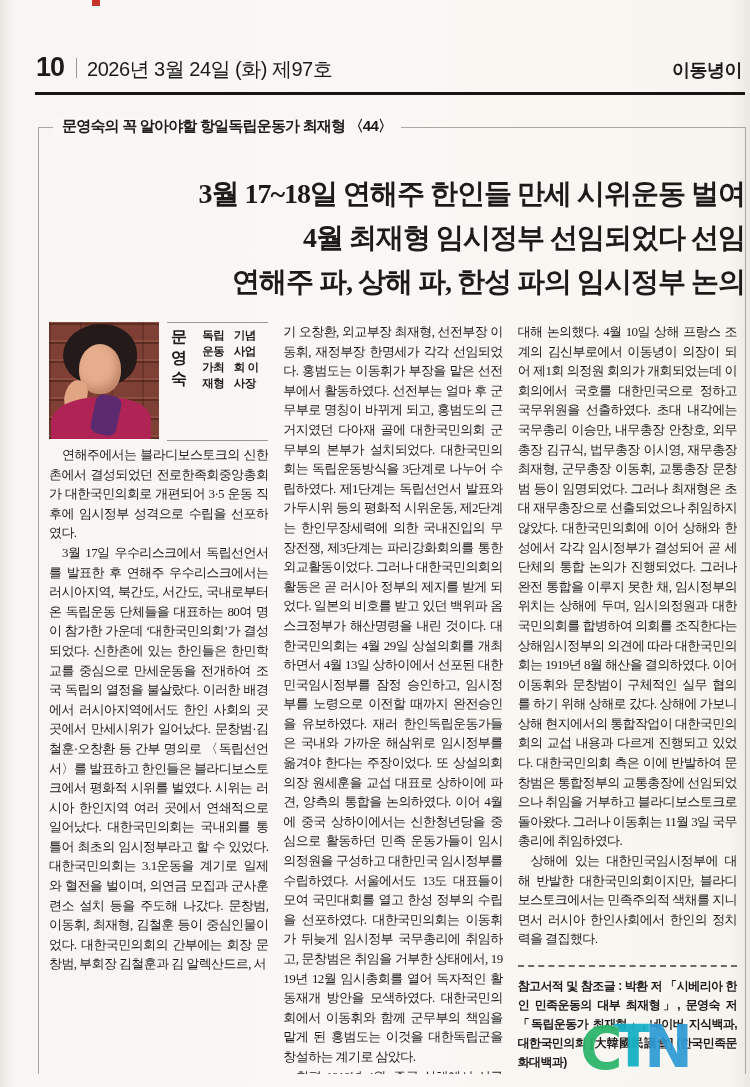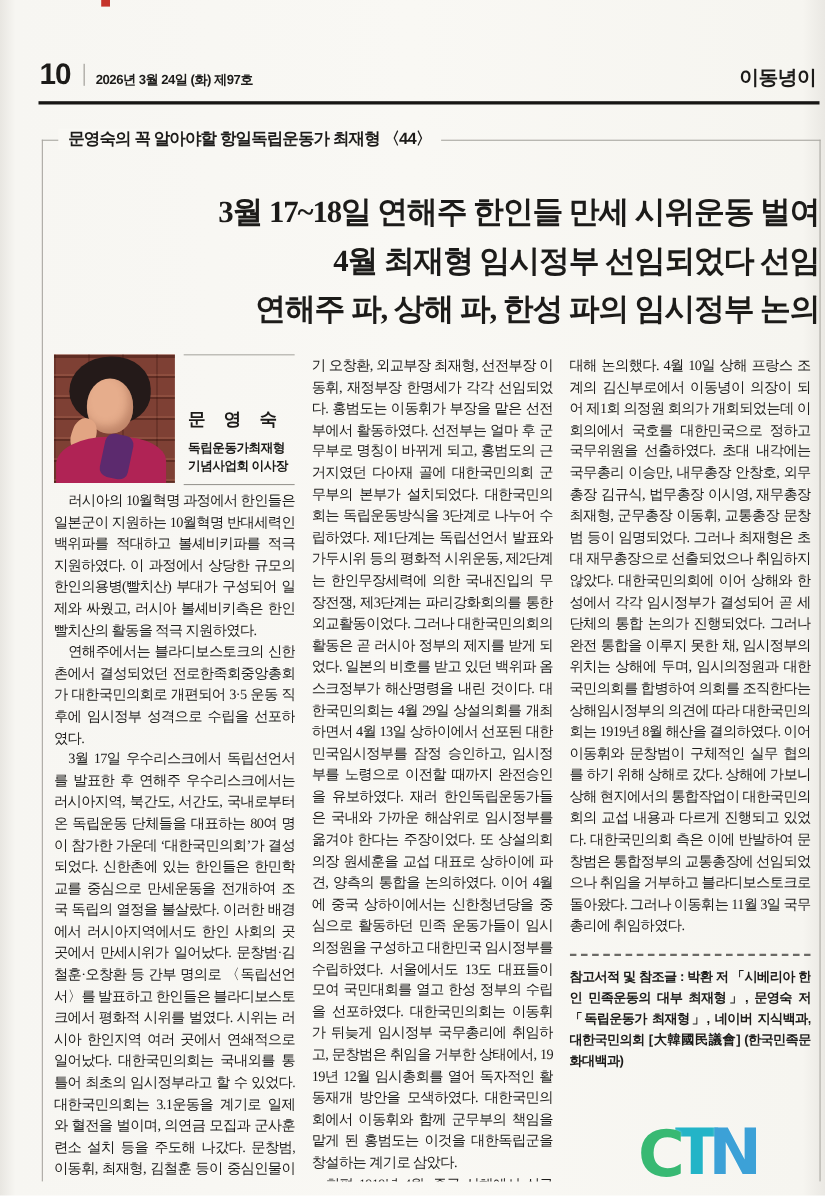--- a/index.html
+++ b/index.html
@@ -7,21 +7,21 @@
     position:relative; width:750px; height:1087px; overflow:hidden;
     background:linear-gradient(90deg,#e8e6e1 0,#f7f6f2 14px,#f9f8f4 50%,#f6f5f0 730px,#eae8e3 100%);
     color:#1c1b19; font-family:"Liberation Serif","DejaVu Serif",serif;
   }
   .red-mark{position:absolute;left:92px;top:0;width:8px;height:6px;background:#c5332b;}
   
   .header{position:absolute;top:52px;left:36px;right:8px;display:flex;align-items:baseline;
           font-family:"Liberation Sans","DejaVu Sans",sans-serif;}
   .pagenum{font-size:27px;font-weight:700;letter-spacing:-1px;text-align:center;}
   .hdr-div{width:1px;height:20px;background:#9a9892;margin:0 10px 0 12px;align-self:center;}
-  .date{font-size:12px;font-weight:700;letter-spacing:-0.5px;}
+  .date{font-size:20px;font-weight:400;letter-spacing:-0.5px;}
   .section{margin-left:auto;font-size:18px;font-weight:600;letter-spacing:-0.5px;}
   .top-rule{position:absolute;top:92px;left:35px;right:5px;height:3px;background:#171614;}
   
   .article-box{position:absolute;top:127px;left:38px;right:4px;height:946px;
                border:1px solid #a9a7a1;border-bottom:none;}
   .series-label{position:absolute;top:-11px;left:14px;background:#f9f8f4;padding:0 9px;
                 font-family:"Liberation Sans","DejaVu Sans",sans-serif;
                 font-size:15px;font-weight:700;letter-spacing:-0.8px;white-space:nowrap;}
   .headline{margin-top:44px;text-align:right;font-weight:700;font-size:28px;line-height:44px;
             letter-spacing:-1px;}
@@ -41,21 +41,21 @@
         border-radius:52% 48% 46% 50%;}
   .face{position:absolute;top:22px;left:30px;width:42px;height:50px;background:#e6ad8c;
         border-radius:50% 50% 46% 46%;box-shadow:inset -4px -6px 8px rgba(120,60,40,.35);}
   .hand{position:absolute;top:58px;left:16px;width:22px;height:32px;background:#e2a583;
         border-radius:45%;transform:rotate(18deg);}
   .cloth{position:absolute;bottom:-10px;left:2px;width:100px;height:52px;background:#b02355;
          border-radius:48% 42% 0 0;}
   .scarf{position:absolute;bottom:4px;left:44px;width:26px;height:40px;background:#5c2a6e;
          transform:rotate(12deg);border-radius:8px;}
   .caption{flex:1;margin-left:8px;border-top:1px solid #9a9892;border-bottom:1px solid #9a9892;
-           display:flex;flex-direction:column;justify-content:flex-end;padding:4px 2px 8px 4px;
+           display:flex;justify-content:flex-end;padding:4px 2px 8px 4px;
            font-family:"Liberation Sans","DejaVu Sans",sans-serif;}
   .a-name{font-size:16px;font-weight:700;letter-spacing:6px;margin-bottom:8px;}
   .a-title{font-size:11.5px;font-weight:700;line-height:16px;letter-spacing:-0.5px;}
   
   .ref{margin-top:16px;border-top:2px dashed #6b6a66;padding-top:10px;
        font-family:Liberation Sans, sans-serif;
        font-size:12px;font-weight:700;line-height:19px;text-align:justify;
        letter-spacing:-0.6px;word-break:break-all;}
   
   .ctn{position:absolute;left:580px;top:1018px;font-family:"DejaVu Sans","Liberation Sans",sans-serif;
@@ -98,32 +98,32 @@
             <div class="hand"></div>
             <div class="cloth"></div>
             <div class="scarf"></div>
           </div>
           <div class="caption">
             <div class="a-name">문 영 숙</div>
             <div class="a-title">독립운동가최재형</div>
             <div class="a-title">기념사업회 이사장</div>
           </div>
         </div>
-        <p class="body-p indent">러시아의 10월혁명 과정에서 한인들은 일본군이 지원하는 10월혁명 반대세력인 백위파를 적대하고 볼셰비키파를 적극 지원하였다. 이 과정에서 상당한 규모의 한인의용병(빨치산) 부대가 구성되어 일제와 싸웠고, 러시아 볼셰비키측은 한인 빨치산의 활동을 적극 지원하였다.</p>
         <p class="body-p indent">연해주에서는 블라디보스토크의 신한촌에서 결성되었던 전로한족회중앙총회가 대한국민의회로 개편되어 3·5 운동 직후에 임시정부 성격으로 수립을 선포하였다.</p>
         <p class="body-p indent">3월 17일 우수리스크에서 독립선언서를 발표한 후 연해주 우수리스크에서는 러시아지역, 북간도, 서간도, 국내로부터 온 독립운동 단체들을 대표하는 80여 명이 참가한 가운데 ‘대한국민의회’가 결성되었다. 신한촌에 있는 한인들은 한민학교를 중심으로 만세운동을 전개하여 조국 독립의 열정을 불살랐다. 이러한 배경에서 러시아지역에서도 한인 사회의 곳곳에서 만세시위가 일어났다. 문창범·김철훈·오창환 등 간부 명의로 〈독립선언서〉를 발표하고 한인들은 블라디보스토크에서 평화적 시위를 벌였다. 시위는 러시아 한인지역 여러 곳에서 연쇄적으로 일어났다. 대한국민의회는 국내외를 통틀어 최초의 임시정부라고 할 수 있었다. 대한국민의회는 3.1운동을 계기로 일제와 혈전을 벌이며, 의연금 모집과 군사훈련소 설치 등을 주도해 나갔다. 문창범, 이동휘, 최재형, 김철훈 등이 중심인물이었다. 대한국민의회의 간부에는 회장 문창범, 부회장 김철훈과 김 알렉산드르, 서</p>
       </div>
 
       <div class="col">
         <p class="body-p">기 오창환, 외교부장 최재형, 선전부장 이동휘, 재정부장 한명세가 각각 선임되었다. 홍범도는 이동휘가 부장을 맡은 선전부에서 활동하였다. 선전부는 얼마 후 군무부로 명칭이 바뀌게 되고, 홍범도의 근거지였던 다아재 골에 대한국민의회 군무부의 본부가 설치되었다. 대한국민의회는 독립운동방식을 3단계로 나누어 수립하였다. 제1단계는 독립선언서 발표와 가두시위 등의 평화적 시위운동, 제2단계는 한인무장세력에 의한 국내진입의 무장전쟁, 제3단계는 파리강화회의를 통한 외교활동이었다. 그러나 대한국민의회의 활동은 곧 러시아 정부의 제지를 받게 되었다. 일본의 비호를 받고 있던 백위파 옴스크정부가 해산명령을 내린 것이다. 대한국민의회는 4월 29일 상설의회를 개최하면서 4월 13일 상하이에서 선포된 대한민국임시정부를 잠정 승인하고, 임시정부를 노령으로 이전할 때까지 완전승인을 유보하였다. 재러 한인독립운동가들은 국내와 가까운 해삼위로 임시정부를 옮겨야 한다는 주장이었다. 또 상설의회 의장 원세훈을 교섭 대표로 상하이에 파견, 양측의 통합을 논의하였다. 이어 4월에 중국 상하이에서는 신한청년당을 중심으로 활동하던 민족 운동가들이 임시의정원을 구성하고 대한민국 임시정부를 수립하였다. 서울에서도 13도 대표들이 모여 국민대회를 열고 한성 정부의 수립을 선포하였다. 대한국민의회는 이동휘가 뒤늦게 임시정부 국무총리에 취임하고, 문창범은 취임을 거부한 상태에서, 1919년 12월 임시총회를 열어 독자적인 활동재개 방안을 모색하였다. 대한국민의회에서 이동휘와 함께 군무부의 책임을 맡게 된 홍범도는 이것을 대한독립군을 창설하는 계기로 삼았다.</p>
         <p class="body-p indent">한편 1919년 4월, 중국 상해에서 신규식, 이동녕, 이시영을 비롯한 많은 애국지사들이 대한민국임시정부의 조직에</p>
       </div>
 
       <div class="col">
         <p class="body-p">대해 논의했다. 4월 10일 상해 프랑스 조계의 김신부로에서 이동녕이 의장이 되어 제1회 의정원 회의가 개회되었는데 이 회의에서 국호를 대한민국으로 정하고 국무위원을 선출하였다. 초대 내각에는 국무총리 이승만, 내무총장 안창호, 외무총장 김규식, 법무총장 이시영, 재무총장 최재형, 군무총장 이동휘, 교통총장 문창범 등이 임명되었다. 그러나 최재형은 초대 재무총장으로 선출되었으나 취임하지 않았다. 대한국민의회에 이어 상해와 한성에서 각각 임시정부가 결성되어 곧 세 단체의 통합 논의가 진행되었다. 그러나 완전 통합을 이루지 못한 채, 임시정부의 위치는 상해에 두며, 임시의정원과 대한국민의회를 합병하여 의회를 조직한다는 상해임시정부의 의견에 따라 대한국민의회는 1919년 8월 해산을 결의하였다. 이어 이동휘와 문창범이 구체적인 실무 협의를 하기 위해 상해로 갔다. 상해에 가보니 상해 현지에서의 통합작업이 대한국민의회의 교섭 내용과 다르게 진행되고 있었다. 대한국민의회 측은 이에 반발하여 문창범은 통합정부의 교통총장에 선임되었으나 취임을 거부하고 블라디보스토크로 돌아왔다. 그러나 이동휘는 11월 3일 국무총리에 취임하였다.</p>
+        <p class="body-p indent">상해에 있는 대한민국임시정부에 대해 반발한 대한국민의회이지만, 블라디보스토크에서는 민족주의적 색채를 지니면서 러시아 한인사회에서 한인의 정치력을 결집했다.</p>
         <div class="ref">참고서적 및 참조글 : 박환 저 「시베리아 한인 민족운동의 대부 최재형」, 문영숙 저 「독립운동가 최재형」, 네이버 지식백과, 대한국민의회 [大韓國民議會] (한국민족문화대백과)</div>
       </div>
     </div>
   </div>
 
   <div class="ctn">
     <span class="c">C</span><span class="t">T</span><span class="n">N</span>
   </div>
 </div>
 

